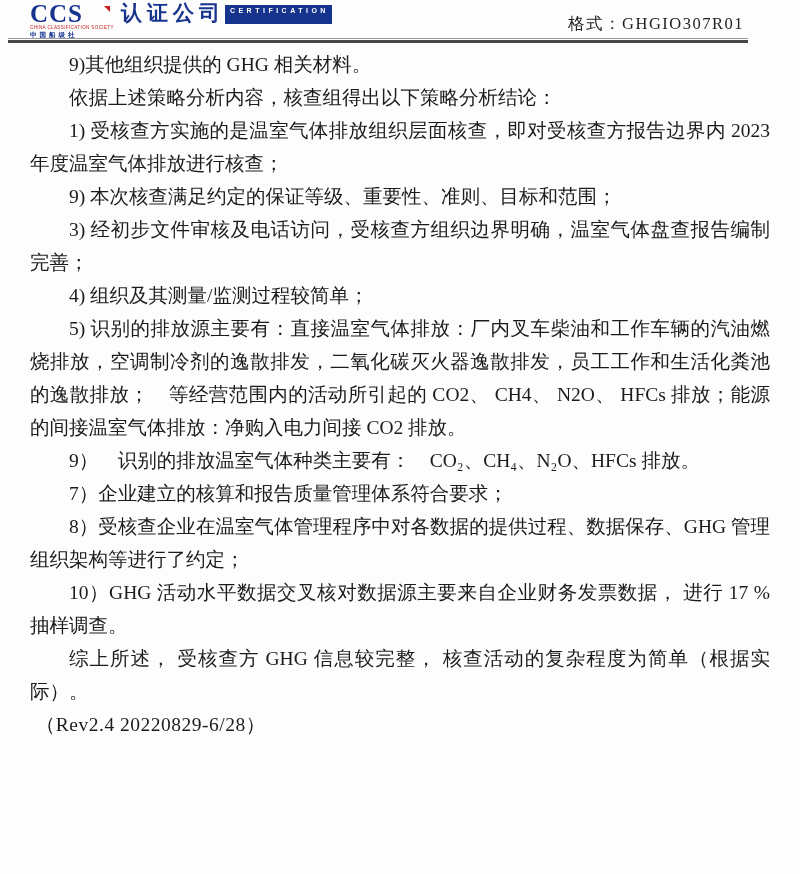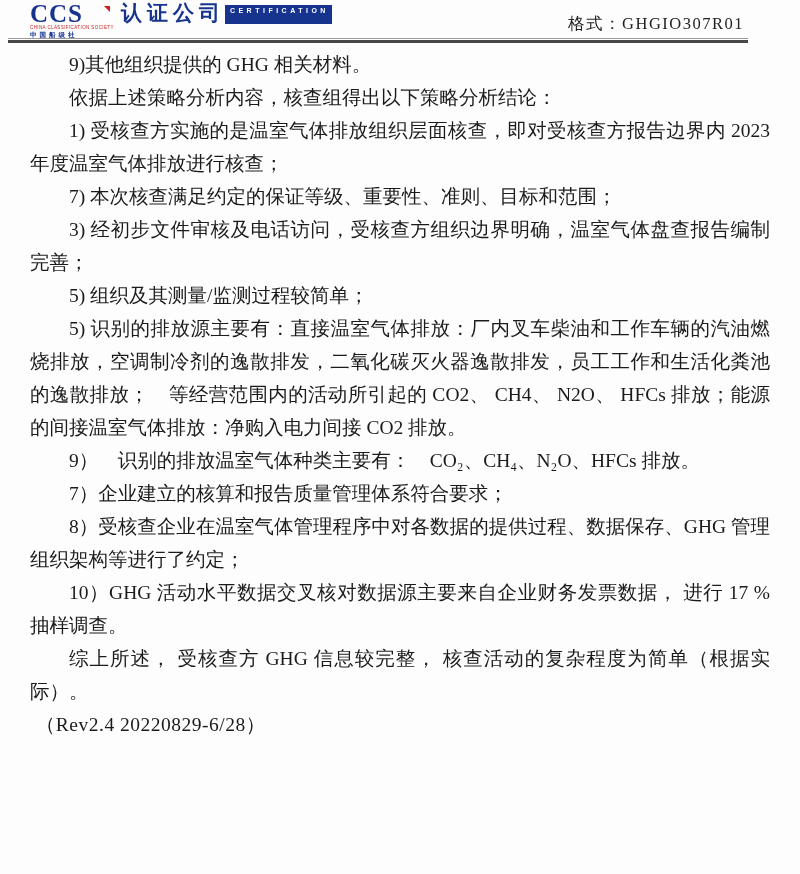--- a/index.html
+++ b/index.html
@@ -95,23 +95,23 @@
     <div class="rules">
       <div class="rule-light"></div>
       <div class="rule-dark"></div>
     </div>
   </header>
 
   <main class="doc">
     <p>9)其他组织提供的 GHG 相关材料。</p>
     <p>依据上述策略分析内容，核查组得出以下策略分析结论：</p>
     <p>1) 受核查方实施的是温室气体排放组织层面核查，即对受核查方报告边界内 2023 年度温室气体排放进行核查；</p>
-    <p>7) 本次核查满足约定的保证等级、重要性、准则、目标和范围；</p>
+    <p>9) 本次核查满足约定的保证等级、重要性、准则、目标和范围；</p>
     <p>3) 经初步文件审核及电话访问，受核查方组织边界明确，温室气体盘查报告编制完善；</p>
-    <p>5) 组织及其测量/监测过程较简单；</p>
+    <p>4) 组织及其测量/监测过程较简单；</p>
     <p>5) 识别的排放源主要有：直接温室气体排放：厂内叉车柴油和工作车辆的汽油燃烧排放，空调制冷剂的逸散排发，二氧化碳灭火器逸散排发，员工工作和生活化粪池的逸散排放；　等经营范围内的活动所引起的 CO2、 CH4、 N2O、 HFCs 排放；能源的间接温室气体排放：净购入电力间接 CO2 排放。</p>
     <p>9）　识别的排放温室气体种类主要有：　CO₂、CH₄、N₂O、HFCs 排放。</p>
     <p>7）企业建立的核算和报告质量管理体系符合要求；</p>
     <p>8）受核查企业在温室气体管理程序中对各数据的提供过程、数据保存、GHG 管理组织架构等进行了约定；</p>
     <p>10）GHG 活动水平数据交叉核对数据源主要来自企业财务发票数据， 进行 17 %抽样调查。</p>
     <p>综上所述， 受核查方 GHG 信息较完整， 核查活动的复杂程度为简单（根据实际）。</p>
     <p class="footer-note">（Rev2.4 20220829-6/28）</p>
   </main>
 
 </div>

